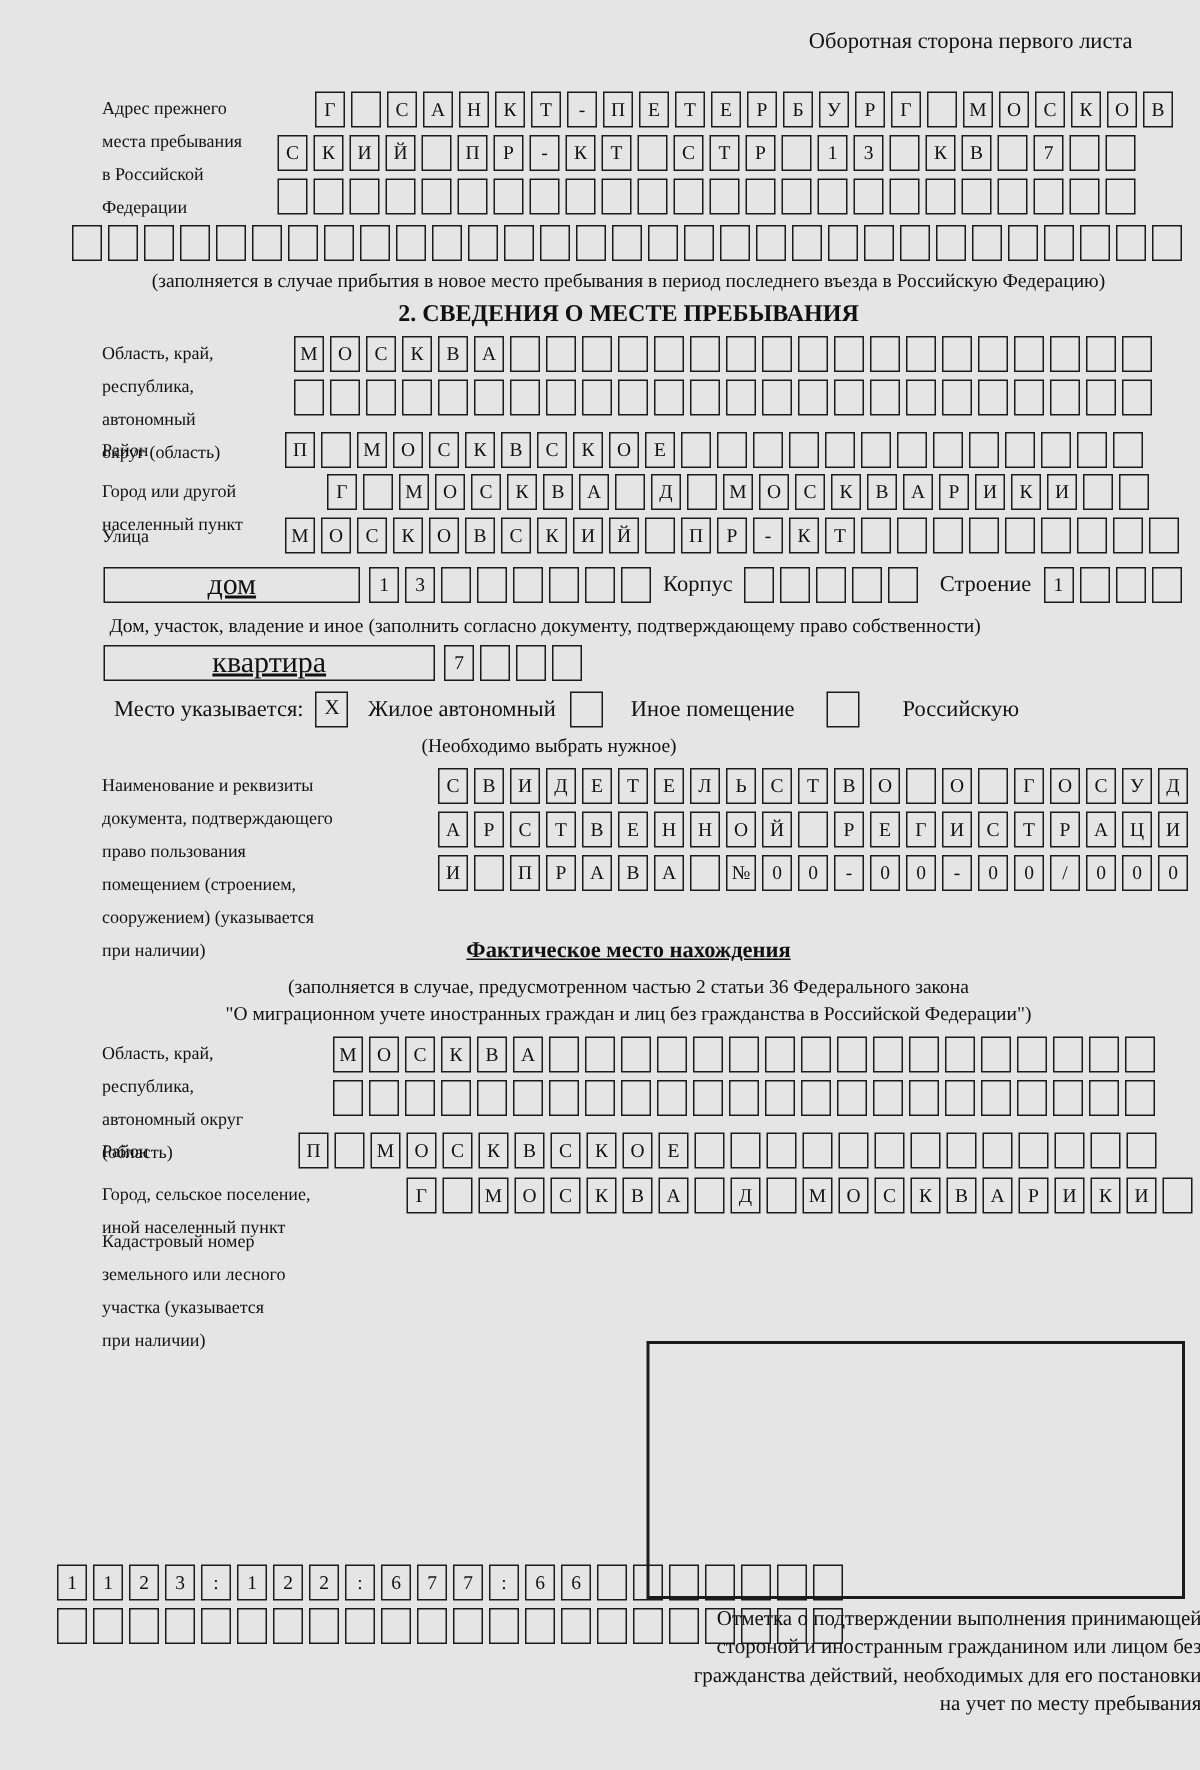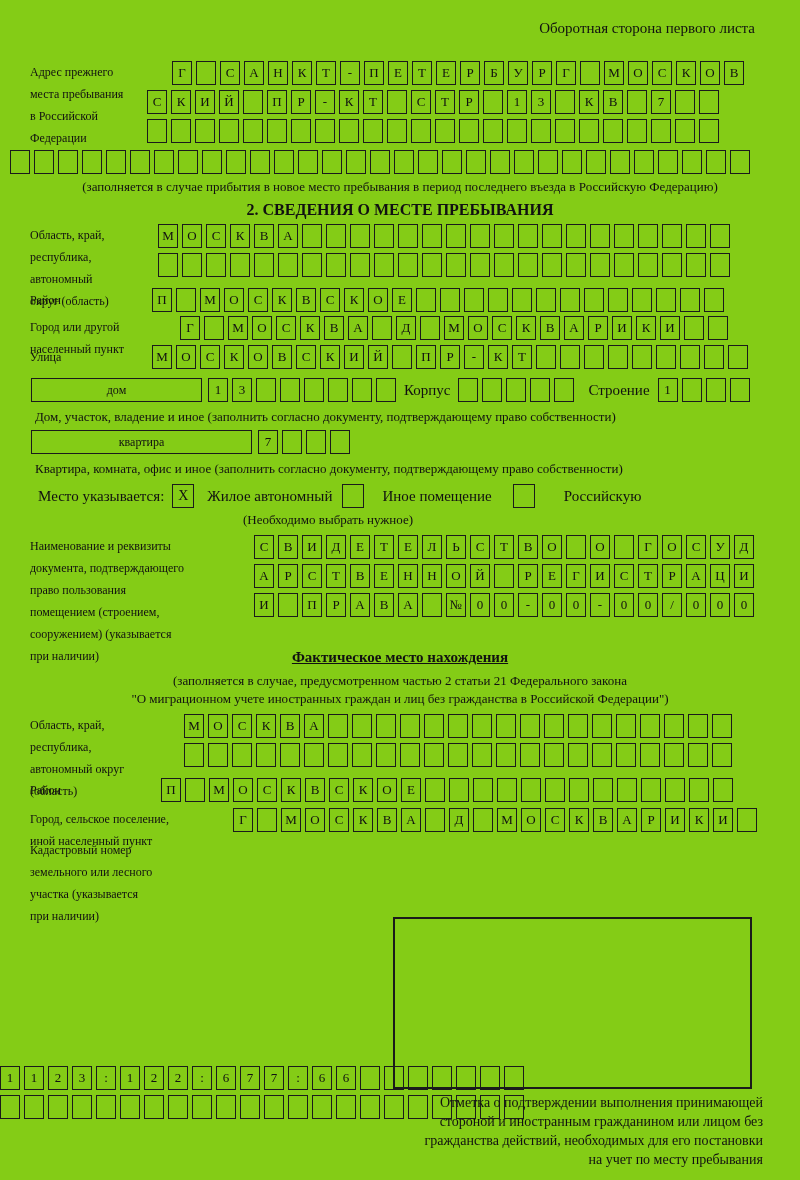--- a/index.html
+++ b/index.html
@@ -1,38 +1,38 @@
 <!DOCTYPE html>
 <html><head>
 <meta charset="utf-8">
 <style>
   * { margin:0; padding:0; box-sizing:border-box; }
   body { background:#888; font-family:"Liberation Serif","DejaVu Serif",serif; color:#111; }
-  .page { width:800px; height:1180px; background:#84cc16; margin:0 auto; position:relative; overflow:hidden; }
+  .page { width:800px; height:1180px; background:#e5e5e5; margin:0 auto; position:relative; overflow:hidden;padding-left:38px; }
 
   .hdr { padding:20px 45px 0 0; text-align:right; font-size:15px; height:40px; }
 
   .field { display:flex; align-items:flex-start; overflow:visible; }
   .lbl { flex:0 0 150px; font-size:12px; line-height:22px; white-space:pre-line; padding-left:30px; }
   .lbl.oneline { line-height:24px; }
   .grid-rows { display:flex; flex-direction:column; gap:5px; }
 
   .cellrow { display:flex; gap:4px; }
   .cell { flex:0 0 20px; width:20px; height:24px; border:1.6px solid #1b1b1b;
           font-size:13px; line-height:21px; text-align:center; color:#111; }
 
   .caption { font-size:13px; line-height:17px; }
   .center { text-align:center; }
 
   .h2 { font-size:16px; font-weight:bold; text-align:center; margin-top:6px; }
   .h3 { font-size:15px; font-weight:bold; text-align:center; margin-top:10px;text-decoration:underline; }
 
   .inline-row { display:flex; align-items:center; margin-left:31px; }
   .named-box { height:24px; border:1.6px solid #1b1b1b; display:flex; align-items:center;
-               justify-content:center; font-size:12px; }
+               justify-content:center; font-size:20px;text-decoration:underline; }
   .inline-lbl { font-size:15px; padding:0 8px; white-space:nowrap; }
 
   .mesto-row { display:flex; align-items:center; margin-left:38px; margin-top:6px; font-size:15px; height:26px; }
   .cbx { width:22px; height:24px; border:1.6px solid #1b1b1b; text-align:center;
          font-size:14px; line-height:21px; display:inline-block; }
 
   .stamp-box { width:359px; height:172px; border:2px solid #1b1b1b; margin:8px 0 0 393px; }
   .stamp-cap { margin:4px 0 0 383px; width:380px; text-align:right;
                font-size:14px; line-height:19px; white-space:pre-line; }
 </style>
@@ -350,21 +350,20 @@
 
   <div class="inline-row" style="margin-top:5px; height:24px;">
     <div class="named-box" style="width:221px;">квартира</div>
     <div class="cellrow" style="margin-left:6px;">
         <span class="cell">7</span>
         <span class="cell"></span>
         <span class="cell"></span>
         <span class="cell"></span>
       </div>
   </div>
-  <div class="caption" style="margin:6px 0 0 35px;">Квартира, комната, офис и иное (заполнить согласно документу, подтверждающему право собственности)</div>
 
   <div class="mesto-row">
     <span>Место указывается:</span>
     <span class="cbx" style="margin-left:8px;">X</span>
     <span style="margin-left:13px;">Жилое автономный</span>
     <span class="cbx" style="margin-left:10px;"></span>
     <span style="margin-left:18px;">Иное помещение</span>
     <span class="cbx" style="margin-left:21px;"></span>
     <span style="margin-left:29px;">Российскую</span>
   </div>
@@ -444,21 +443,21 @@
           <span class="cell">0</span>
           <span class="cell">/</span>
           <span class="cell">0</span>
           <span class="cell">0</span>
           <span class="cell">0</span>
         </div>
     </div>
   </div>
 
   <div class="h3">Фактическое место нахождения</div>
-  <div class="caption center" style="margin-top:6px; line-height:18px; white-space:pre-line;">(заполняется в случае, предусмотренном частью 2 статьи 21 Федерального закона
+  <div class="caption center" style="margin-top:6px; line-height:18px; white-space:pre-line;">(заполняется в случае, предусмотренном частью 2 статьи 36 Федерального закона
 "О миграционном учете иностранных граждан и лиц без гражданства в Российской Федерации")</div>
 
   <div class="field" style="margin-top:6px; height:64px;">
     <div class="lbl" style="flex-basis:184px;">Область, край,
 республика,
 автономный округ
 (область)</div>
     <div class="grid-rows">
       <div class="cellrow">
           <span class="cell">М</span>

